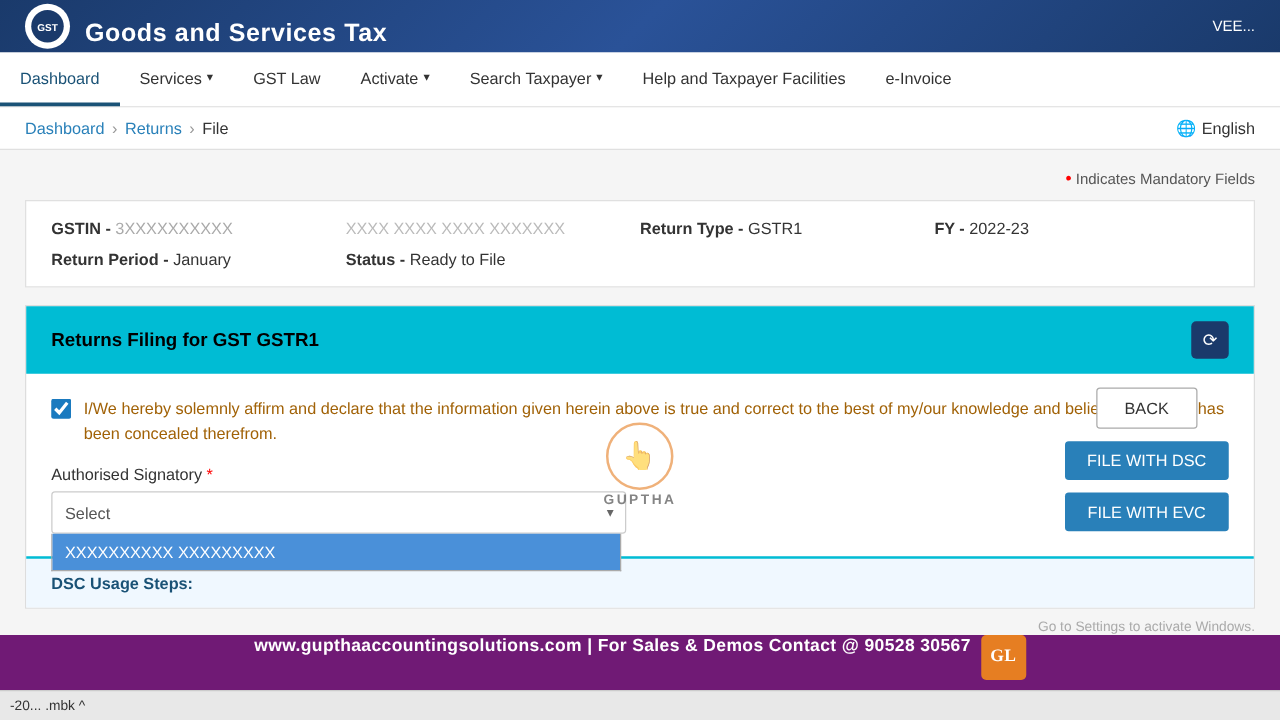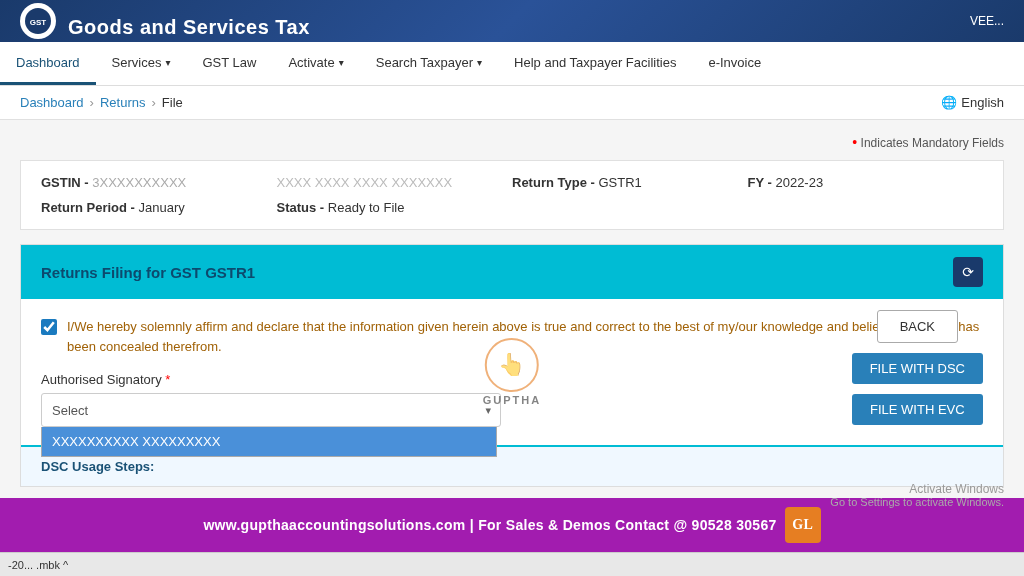--- a/index.html
+++ b/index.html
@@ -128,21 +128,21 @@
       border: 1px solid #ddd;
     }
     .returns-header {
       background: #00bcd4;
       padding: 12px 20px;
       display: flex;
       align-items: center;
       justify-content: space-between;
     }
     .returns-header h2 {
-      color: #0c4a6e;
+      color: #000000;
       font-size: 15px;
       font-weight: 600;
     }
     .refresh-btn {
       background: #1a3a6b;
       border: none;
       color: white;
       width: 30px;
       height: 30px;
       border-radius: 4px;
@@ -310,24 +310,23 @@
     .guptha-text {
       font-size: 11px;
       font-weight: bold;
       color: #333;
       letter-spacing: 2px;
       margin-top: 2px;
     }
 
     
     .footer-bar {
-      background: #a21caf;
-      height: 54px;
-      display: flex;
-      align-items: center;
+      background: #701a75;
+      height: 44px;
+      display: flex;
       justify-content: center;
       gap: 0;
     }
     .footer-bar span {
       color: white;
       font-size: 14px;
       font-weight: 600;
       letter-spacing: 0.3px;
     }
     .footer-logo {
@@ -492,21 +491,20 @@
 
       <div class="dsc-section">
         <h3>DSC Usage Steps:</h3>
       </div>
     </div>
   </div>
 
 </div>
 
 <div style="position:fixed; right:20px; bottom:68px; text-align:right; pointer-events:none; z-index:100;">
-  <div style="font-size:12px; color:#999;">Activate Windows</div>
   <div style="font-size:11px; color:#aaa;">Go to Settings to activate Windows.</div>
 </div>
 
 <div class="footer-bar" style="position:fixed;bottom:24px;left:0;right:0;">
   <span>www.gupthaaccountingsolutions.com | For Sales &amp; Demos Contact @ 90528 30567</span>
   <div class="footer-logo">
     <span>GL</span>
   </div>
 </div>
 

